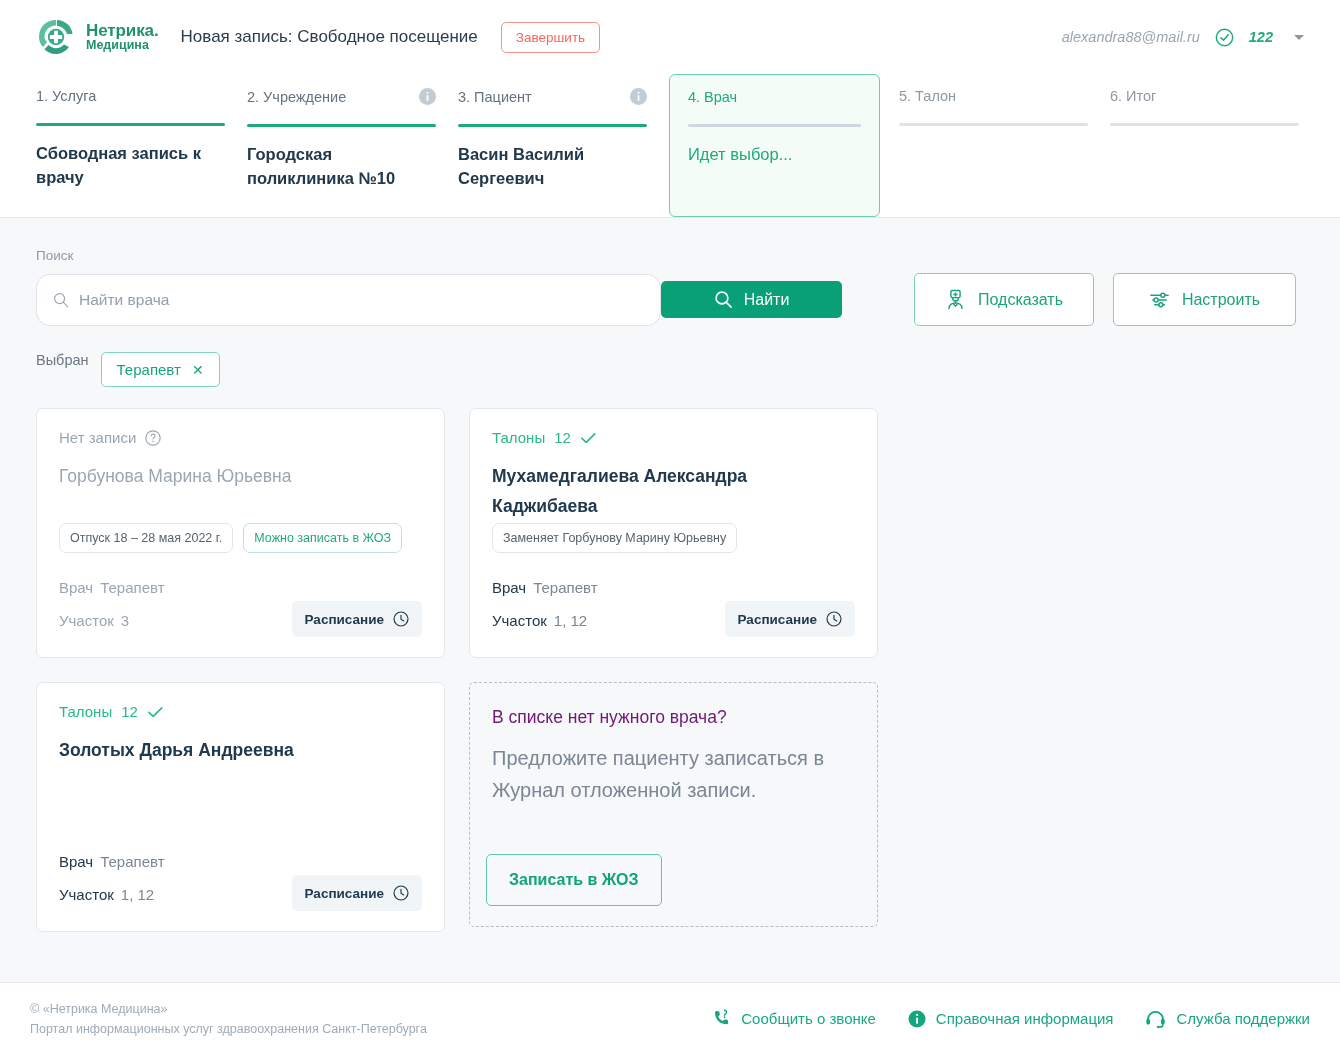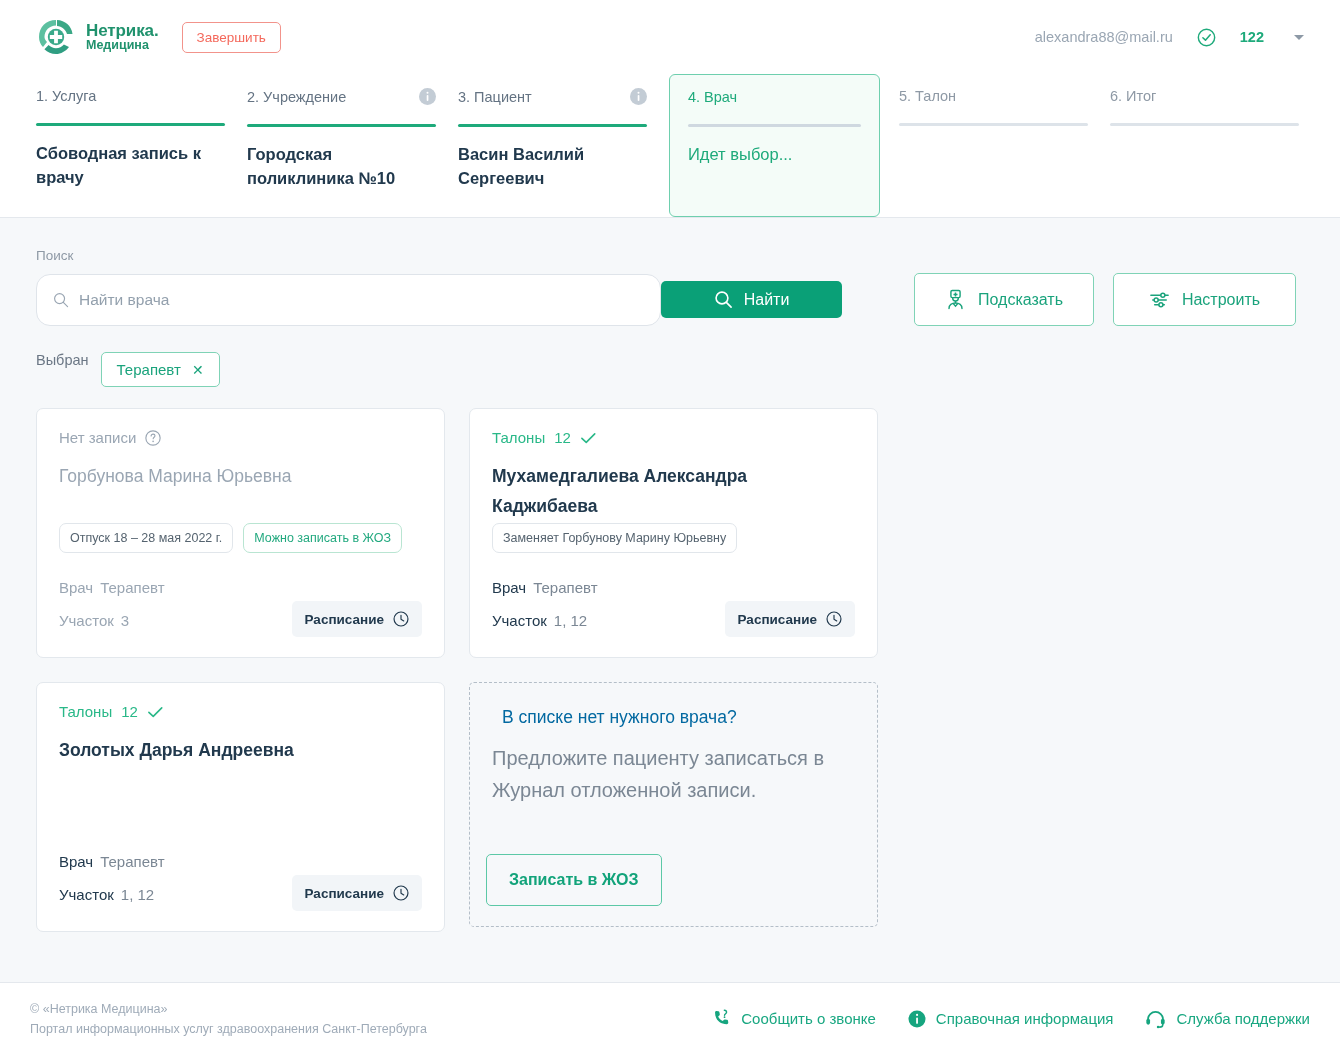--- a/index.html
+++ b/index.html
@@ -32,21 +32,21 @@
   }
   .finish-btn {
     margin-left: 23px;
     border: 1px solid #f2938b; border-radius: 5px;
     background: #fff; color: #f4695c;
     font-size: 13.5px; font-family: inherit;
     padding: 7px 14px; cursor: pointer;
     white-space: nowrap;
   }
   .header-right {
-    margin-left: auto; display: flex; align-items: center; gap: 24px;
+    margin-left: auto; display: flex; align-items: center; gap: 15px; font-style: italic;
   }
   .user-email { font-size: 14.5px; color: #9aa6b3; }
   .check-circle { width: 19px; height: 19px; display: block; }
   .count { font-size: 14.5px; color: #1eaa7b; font-weight: bold; }
   .caret-down {
     width: 0; height: 0; margin-left: 6px;
     border-left: 5px solid transparent; border-right: 5px solid transparent;
     border-top: 5px solid #8d99a6; cursor: pointer;
   }
 
@@ -162,21 +162,21 @@
     display: flex; align-items: center; gap: 9px;
   }
   .card.muted .sched-btn { color: #21394d; }
 
   
   .card-dashed {
     width: 409px; height: 245px; background: transparent;
     border: 1px dashed #b4bec8; border-radius: 5px;
     padding: 24px 22px; position: relative;
   }
-  .dashed-title { font-size: 17.5px; color: #0369a1; margin-left: 10px; }
+  .dashed-title { font-size: 17.5px; color: #701a75; }
   .dashed-text {
     margin-top: 14px; font-size: 20px; color: #7b8794; line-height: 1.6;
     max-width: 345px;
   }
   .btn-jhoz {
     position: absolute; left: 16px; bottom: 20px;
     border: 1px solid #5cc8a6; border-radius: 5px; background: transparent;
     color: #12a37a; font-size: 16px; font-weight: bold; font-family: inherit;
     padding: 16px 22px; cursor: pointer;
   }
@@ -211,20 +211,21 @@
           <circle cx="20" cy="20" r="8.2" fill="#3aa98a"></circle>
           <path d="M18.1 13.8h3.8v4.3h4.3v3.8h-4.3v4.3h-3.8v-4.3h-4.3v-3.8h4.3z" fill="#ffffff"></path>
         </svg>
       </span>
       <span class="logo-text">
         <div class="l1">Нетрика.</div>
         <div class="l2">Медицина</div>
       </span>
     </div>
 
+    <div class="header-title">Новая запись: Свободное посещение</div>
 
     <button class="finish-btn">Завершить</button>
 
     <div class="header-right">
       <span class="user-email">alexandra88@mail.ru</span>
       <span class="check-circle">
         <svg viewBox="0 0 20 20" width="19" height="19">
           <circle cx="10" cy="10" r="8.6" fill="none" stroke="#1eaa7b" stroke-width="1.5"></circle>
           <path d="M6.2 10.2 L8.9 12.8 L13.9 7.2" fill="none" stroke="#1eaa7b" stroke-width="1.6" stroke-linecap="round" stroke-linejoin="round"></path>
         </svg>

